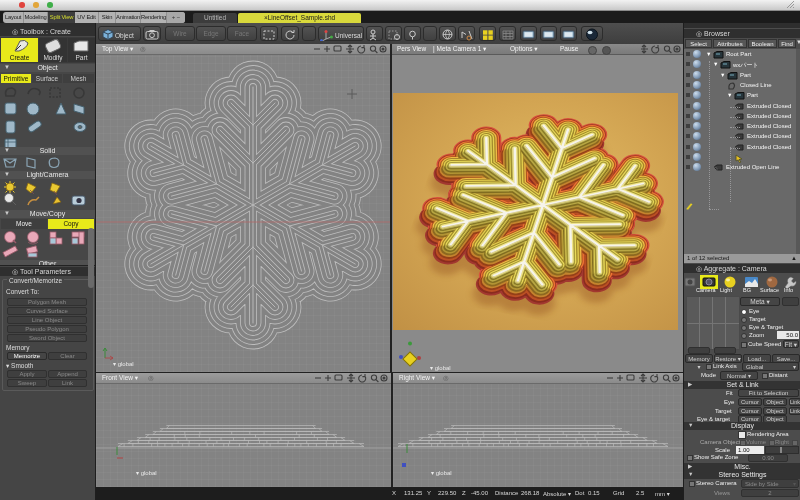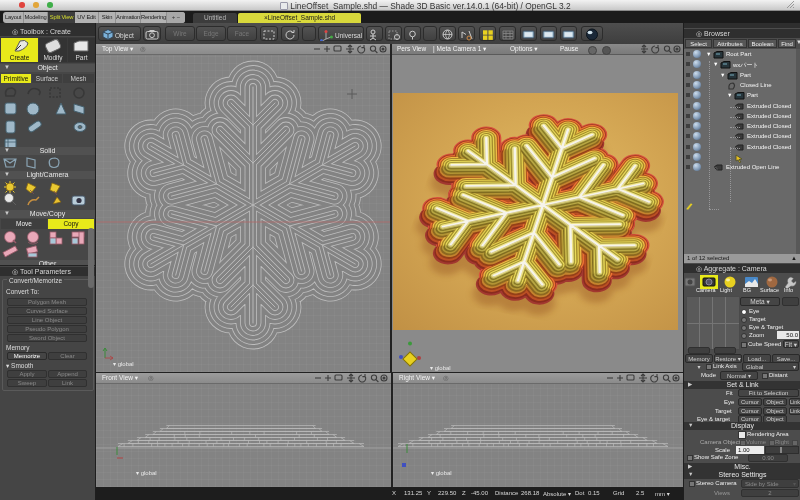--- a/index.html
+++ b/index.html
@@ -11,21 +11,20 @@
  font-size:6.5px;text-align:center;box-sizing:border-box}
 .gbtn{position:absolute;background:#3f3f3f;border:1px solid #303030;border-radius:2px;color:#8a8a8a;
  font-size:6.5px;text-align:center;box-sizing:border-box}
 .tbtn{position:absolute;background:linear-gradient(#525252,#404040);border:1px solid #2c2c2c;border-radius:3px;box-sizing:border-box}
 </style></head><body>
 <div id="app">
     <div class="abs" style="left:0;top:0;width:800px;height:10px;background:linear-gradient(#f2f2f2,#c9c9c9);border-bottom:1px solid #8a8a8a">
       <div class="abs" style="left:19px;top:2px;width:5.5px;height:5.5px;border-radius:50%;background:#e0443e"></div>
       <div class="abs" style="left:33px;top:2px;width:5.5px;height:5.5px;border-radius:50%;background:#e2a63b"></div>
       <div class="abs" style="left:47px;top:2px;width:5.5px;height:5.5px;border-radius:50%;background:#3fae49"></div>
-      <div class="t" style="left:280px;top:1px;font-size:8.4px;color:#333"><span style="display:inline-block;width:6px;height:6px;background:#e8eaec;border:1px solid #99a;vertical-align:-1px;border-radius:1px"></span> LineOffset_Sample.shd — Shade 3D Basic ver.14.0.1 (64-bit) / OpenGL 3.2</div>
     </div>
     <svg class="abs" style="left:786px;top:1px" width="10" height="8" viewBox="0 0 10 8">
       <path d="M1 7L8 0M4 7l4-4M7 7l1-1" stroke="#888" stroke-width="0.8"></path>
     </svg>
     <div class="abs" style="left:0;top:11px;width:800px;height:12px;background:#1b1b1b">
       <div class="abs" style="left:3px;top:1px;width:182px;height:11px;background:#b2b2b2;border-radius:3px"></div>
       <div class="t" style="left:3px;top:1px;width:21px;height:11px;color:#1c1c1c;font-size:5.8px;line-height:11px;text-align:center;letter-spacing:-0.2px;border-right:1px solid #909090;box-sizing:border-box">Layout</div>
       <div class="t" style="left:24px;top:1px;width:24px;height:11px;color:#1c1c1c;font-size:5.8px;line-height:11px;text-align:center;letter-spacing:-0.2px;border-right:1px solid #909090;box-sizing:border-box">Modeling</div>
       <div class="t" style="left:48px;top:1px;width:27px;height:11px;background:#3d3d3d;color:#d6de2e;font-size:5.8px;line-height:11px;text-align:center;letter-spacing:-0.2px">Split View</div>
       <div class="t" style="left:75px;top:1px;width:24px;height:11px;color:#1c1c1c;font-size:5.8px;line-height:11px;text-align:center;letter-spacing:-0.2px;border-right:1px solid #909090;box-sizing:border-box">UV Edit</div>

